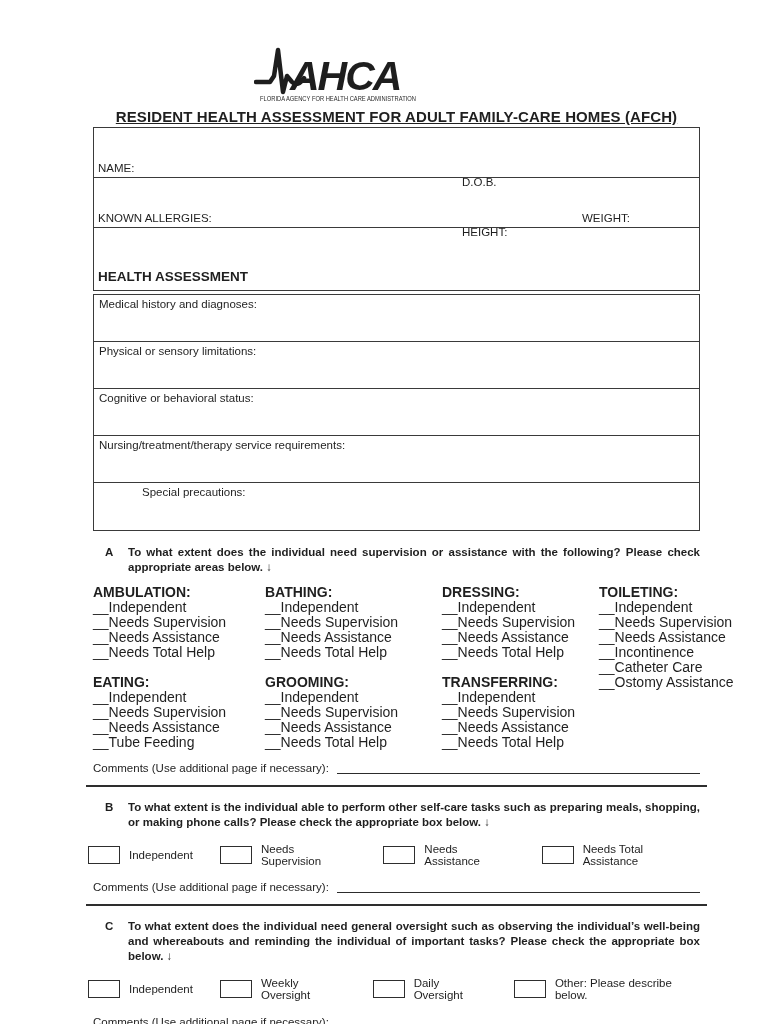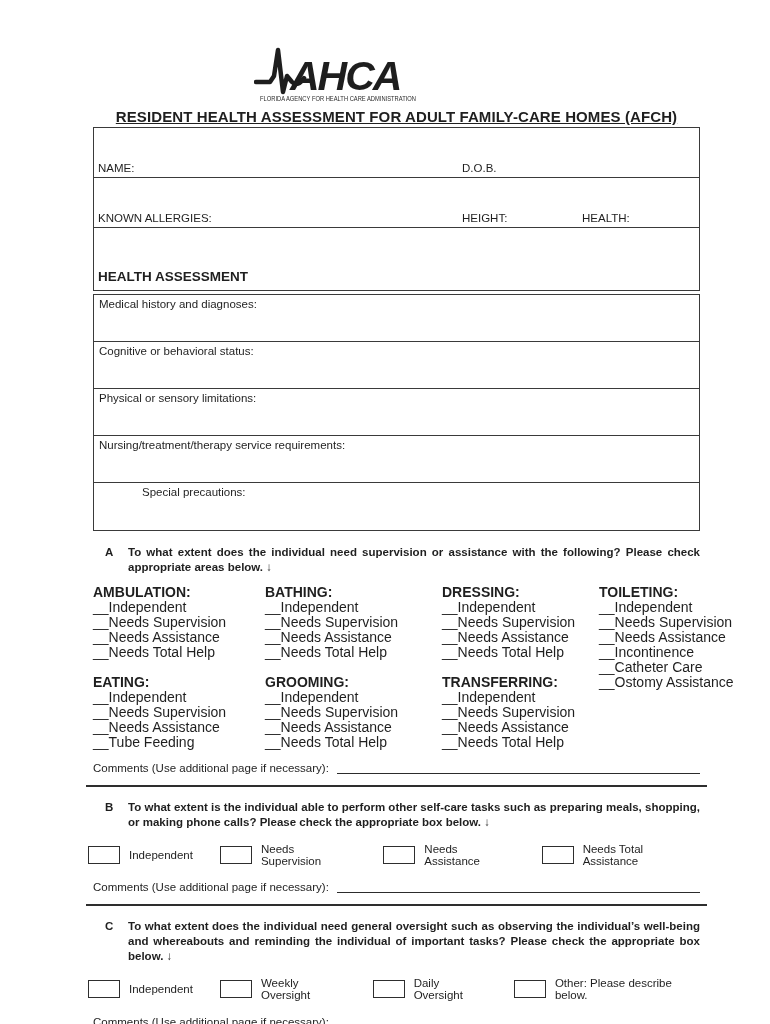--- a/index.html
+++ b/index.html
@@ -17,21 +17,21 @@
   
   .doc-title {
     text-align:center; font-size:15px; font-weight:bold;
     text-decoration:underline; letter-spacing:0.1px;
   }
 
   
   .info-table { margin-top:2px; border:1.5px solid #3a3a3a; font-size:11.5px; }
   .info-row { position:relative; border-bottom:1px solid #3a3a3a; height:18px; padding:2px 0 0 4px; box-sizing:border-box;margin-top:32px; }
   .info-row .cell-label { display:inline-block; }
-  .pos-dob { position:absolute; left:368px; top:2px; }
+  .pos-dob { position:absolute; left:368px; top:16px; }
   .pos-weight { position:absolute; left:488px; top:2px; }
   .info-heading-row { height:30px; border-bottom:none; padding-top:9px; box-sizing:border-box; }
   .info-heading-row .cell-label { font-size:13.5px; font-weight:bold; }
 
   
   .assess-box { margin-top:3px; border:1.5px solid #3a3a3a; }
   .assess-field { height:47px; border-bottom:1px solid #3a3a3a; padding:3px 5px; box-sizing:border-box; font-size:11.5px; }
   .assess-field:last-child { border-bottom:none;margin-left:43px; }
 
   
@@ -89,31 +89,31 @@
     <div class="doc-title">RESIDENT HEALTH ASSESSMENT FOR ADULT FAMILY-CARE HOMES (AFCH)</div>
 
     <div class="info-table">
       <div class="info-row">
         <span class="cell-label">NAME:</span>
         <span class="cell-label pos-dob">D.O.B.</span>
       </div>
       <div class="info-row">
         <span class="cell-label">KNOWN ALLERGIES:</span>
         <span class="cell-label pos-dob">HEIGHT:</span>
-        <span class="cell-label pos-weight">HEALTH:</span>
+        <span class="cell-label pos-weight">WEIGHT:</span>
       </div>
       <div class="info-row info-heading-row">
         <span class="cell-label">HEALTH ASSESSMENT</span>
       </div>
     </div>
 
     <div class="assess-box" id="assess-box">
         <div class="assess-field"><span>Medical history and diagnoses:</span></div>
+        <div class="assess-field"><span>Physical or sensory limitations:</span></div>
         <div class="assess-field"><span>Cognitive or behavioral status:</span></div>
-        <div class="assess-field"><span>Physical or sensory limitations:</span></div>
         <div class="assess-field"><span>Nursing/treatment/therapy service requirements:</span></div>
         <div class="assess-field"><span>Special precautions:</span></div>
       </div>
 
     <div class="sect-heading">
       <span class="sect-letter">A</span>
       <span class="sect-question">To what extent does the individual need supervision or assistance with the following? Please check appropriate areas below. ↓</span>
     </div>
 
     <div class="a-grid" id="a-grid">

